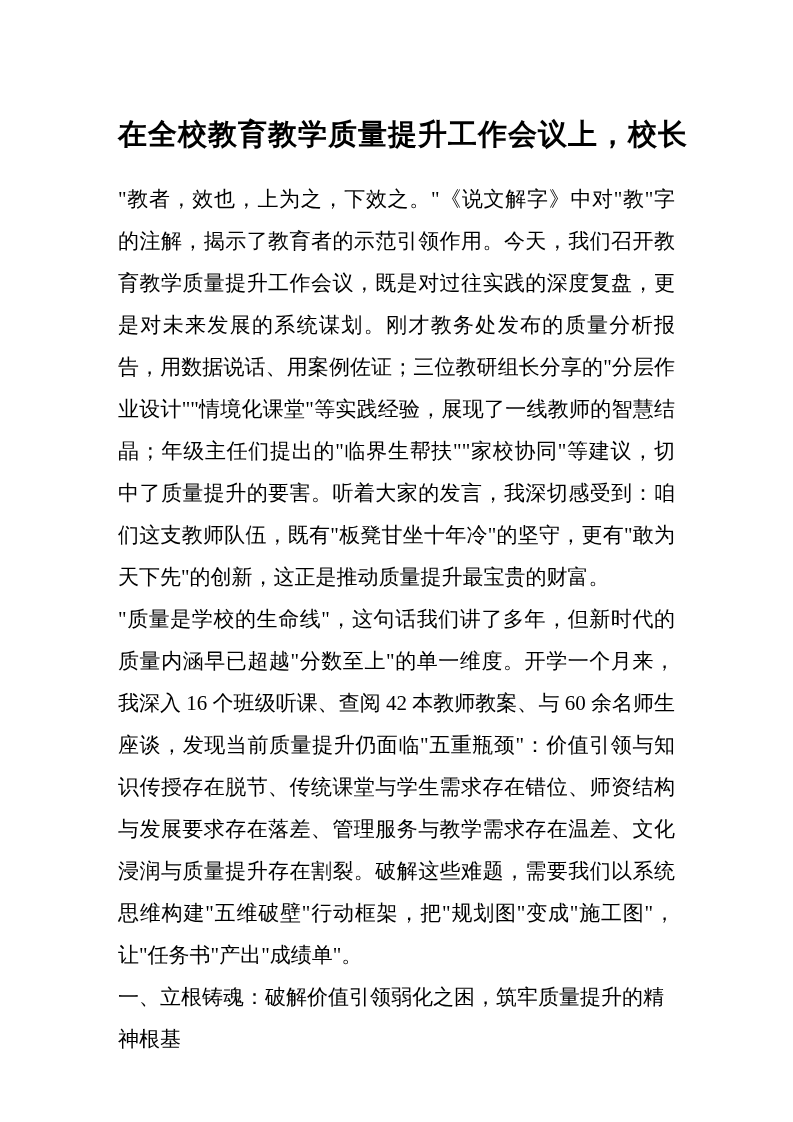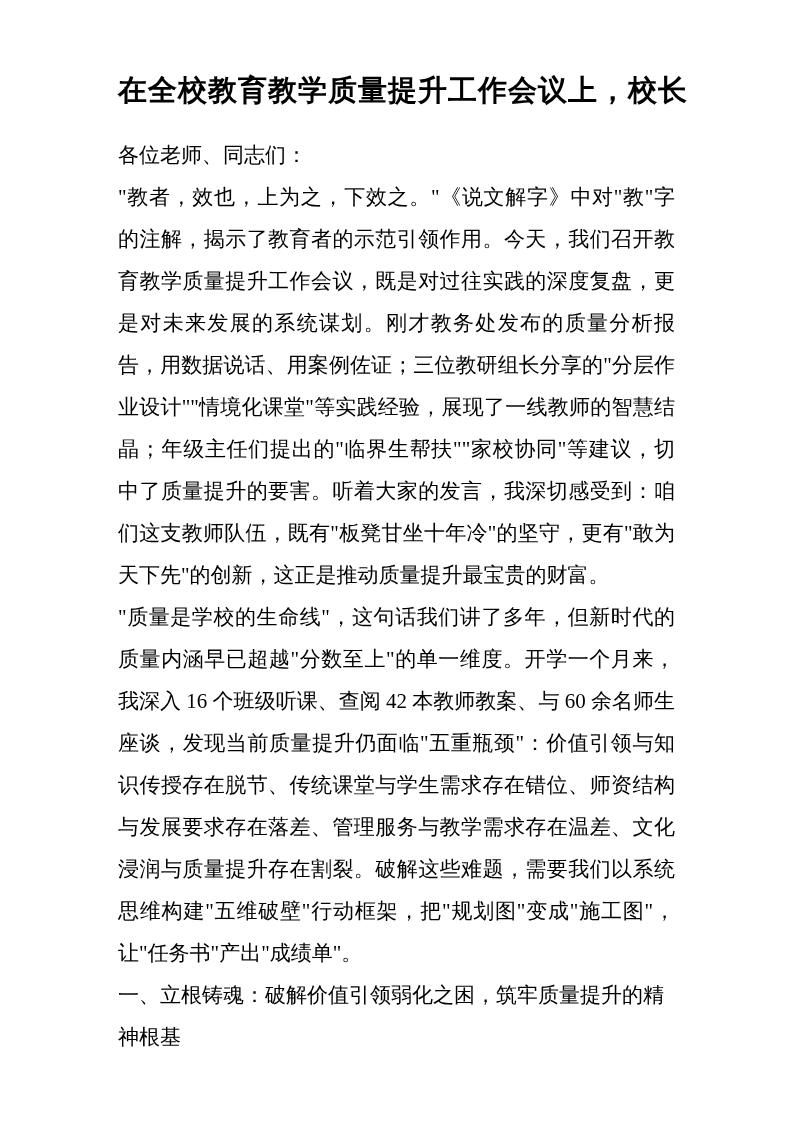--- a/index.html
+++ b/index.html
@@ -10,21 +10,21 @@
     width: 793px;
     height: 1122px;
     background: #ffffff;
     overflow: hidden;
   }
   .page {
     position: relative;
     width: 793px;
     height: 1122px;
     box-sizing: border-box;
-    padding: 60px 118px 0 118px;
+    padding: 104px 118px 0 118px;
     background: #ffffff;
     color: #000000;
   }
   .doc-title {
     margin: 0 0 14px 0;
     font-family: "Liberation Sans", "DejaVu Sans", sans-serif;
     font-weight: 700;
     font-size: 29px;
     line-height: 60px;
     text-align: center;
@@ -51,21 +51,20 @@
 </style>
 </head>
 <body style="background: rgb(255, 255, 255); color: rgb(0, 0, 0);">
 
 <div class="page">
 
   <h1 class="doc-title">
     <span class="title-line">在全校教育教学质量提升工作会议上，校长</span>
   </h1>
 
-  <p class="body-text">各位老师、同志们：</p>
 
   <p class="body-text">"教者，效也，上为之，下效之。"《说文解字》中对"教"字的注解，揭示了教育者的示范引领作用。今天，我们召开教育教学质量提升工作会议，既是对过往实践的深度复盘，更是对未来发展的系统谋划。刚才教务处发布的质量分析报告，用数据说话、用案例佐证；三位教研组长分享的"分层作业设计""情境化课堂"等实践经验，展现了一线教师的智慧结晶；年级主任们提出的"临界生帮扶""家校协同"等建议，切中了质量提升的要害。听着大家的发言，我深切感受到：咱们这支教师队伍，既有"板凳甘坐十年冷"的坚守，更有"敢为天下先"的创新，这正是推动质量提升最宝贵的财富。</p>
 
   <p class="body-text">"质量是学校的生命线"，这句话我们讲了多年，但新时代的质量内涵早已超越"分数至上"的单一维度。开学一个月来，我深入 16 个班级听课、查阅 42 本教师教案、与 60 余名师生座谈，发现当前质量提升仍面临"五重瓶颈"：价值引领与知识传授存在脱节、传统课堂与学生需求存在错位、师资结构与发展要求存在落差、管理服务与教学需求存在温差、文化浸润与质量提升存在割裂。破解这些难题，需要我们以系统思维构建"五维破壁"行动框架，把"规划图"变成"施工图"，让"任务书"产出"成绩单"。</p>
 
   <p class="body-text section-heading">一、立根铸魂：破解价值引领弱化之困，筑牢质量提升的精神根基</p>
 
 </div>
 
 </body></html>

